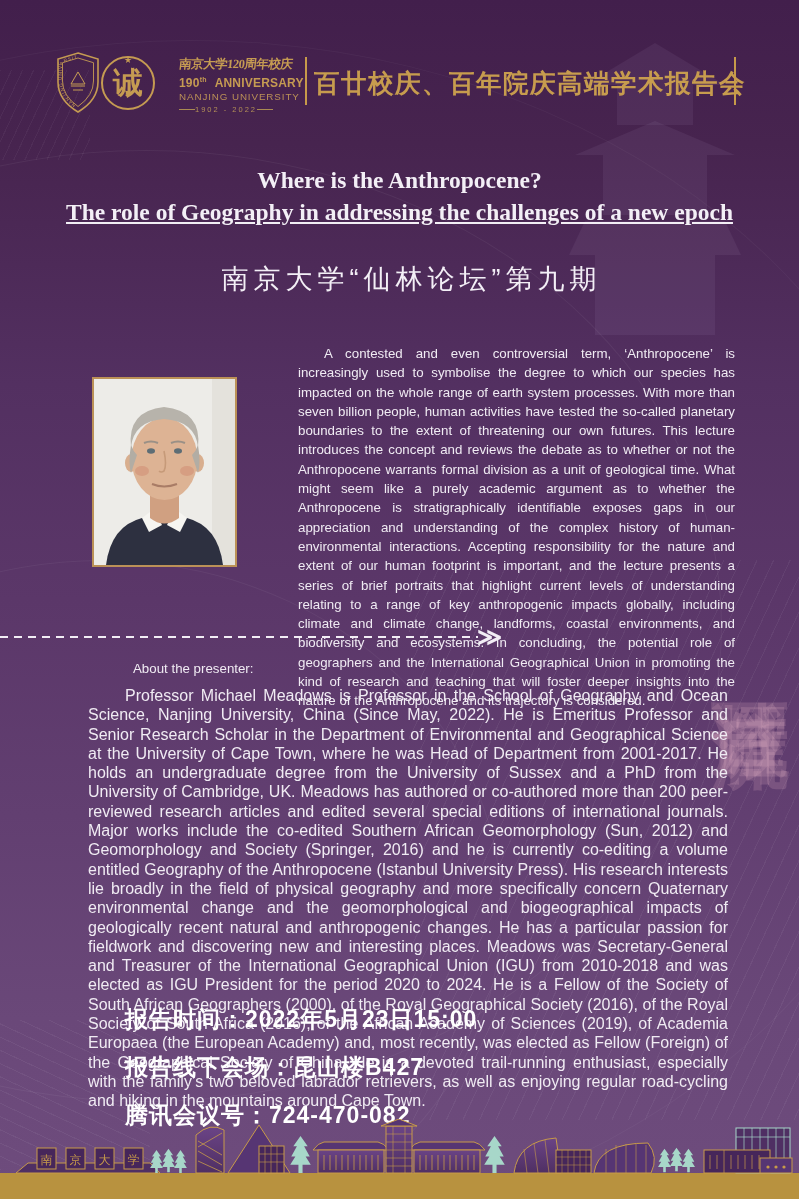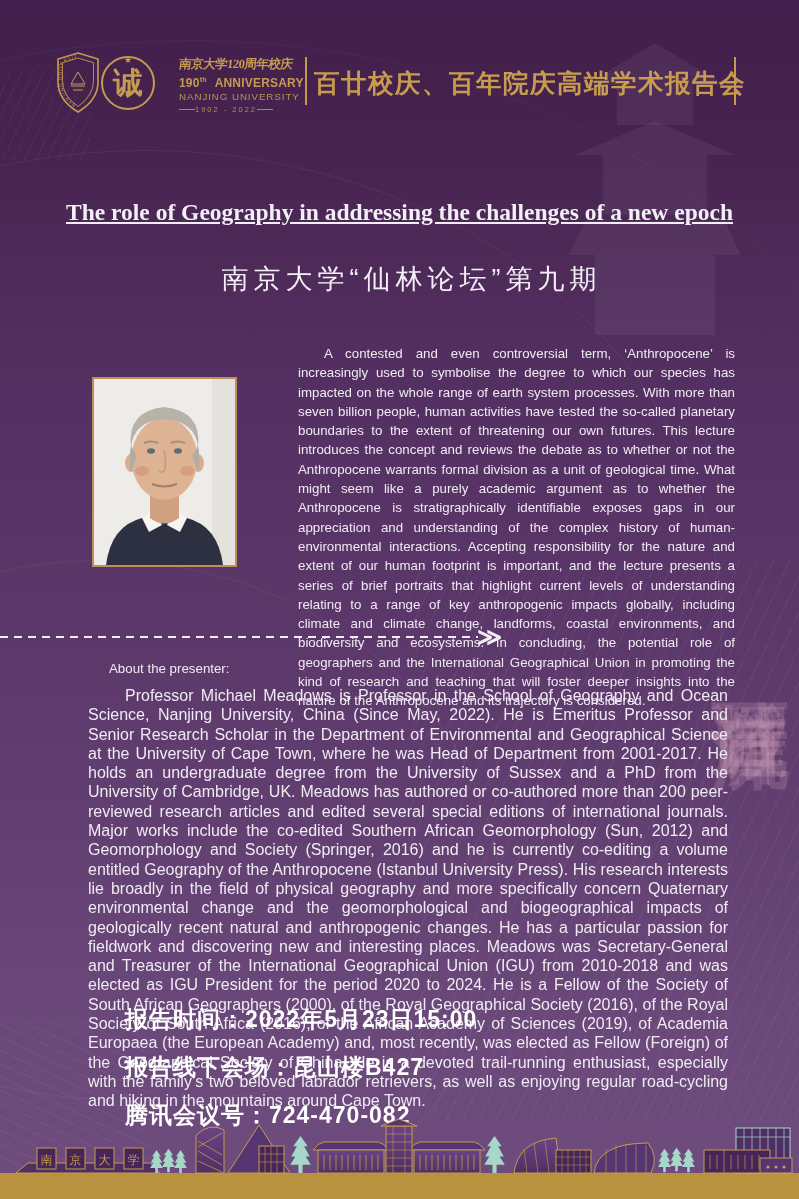--- a/index.html
+++ b/index.html
@@ -62,21 +62,21 @@
   .photo-frame { position:absolute; left:92px; top:377px; width:145px; height:190px;
     border:2px solid #bb9157; box-sizing:border-box; background:#edece8; }
   .abstract-text { position:absolute; left:290px; top:336px; width:437px; margin:8px;
     color:#f0ebf3; font-size:13.3px; line-height:19.3px; text-align:justify; text-indent:26px; }
   
   .divider { position:absolute; left:0; top:626px; width:510px; height:22px; }
   .dash-line { position:absolute; left:0; top:10px; width:478px; height:2px;
     background:repeating-linear-gradient(90deg,#f2eef5 0 8px, transparent 8px 14px); }
   .chev { position:absolute; left:477px; top:-3px; font-size:24px; font-weight:bold; color:#f2eef5; }
   
-  .bio-heading { position:absolute; left:109px; top:661px; margin:0;
+  .bio-heading { position:absolute; left:133px; top:661px; margin:0;
     color:#f0ebf3; font-size:13.3px; }
   .bio-text { position:absolute; left:88px; top:686px; width:640px; margin:0;
     color:#f0ebf3; font-size:16px; line-height:19.3px; text-align:justify; text-indent:37px; }
   
   .details { position:absolute; left:125px; top:1004px; }
   .details p { margin:0 0 17px 0; color:#ffffff; font-size:23px; font-weight:bold; letter-spacing:1px; }
   
   .skyline { position:absolute; left:0; bottom:0; }
 </style>
 </head>
@@ -129,20 +129,21 @@
       <span class="mini-dash"></span>
       <span class="yrs">1902 - 2022</span>
       <span class="mini-dash"></span>
     </div>
   </div>
 
   <div class="vbar vbar-l"></div>
   <h1 class="banner-title">百廿校庆、百年院庆高端学术报告会</h1>
   <div class="vbar vbar-r"></div>
 
+  <h2 class="title-en title-l1">Where is the Anthropocene?</h2>
   <h2 class="title-en title-l2">The role of Geography in addressing the challenges of a new epoch</h2>
   <h3 class="subtitle-cn">南京大学“仙林论坛”第九期</h3>
 
   <div class="photo-frame">
     <svg width="141" height="186" viewBox="0 0 141 186">
       <rect width="141" height="186" fill="#edece8"></rect>
       <rect x="118" width="23" height="186" fill="#e4e2dc"></rect>
       <path d="M12 186 Q17 147 48 139 L93 139 Q124 147 129 186 Z" fill="#2d3040"></path>
       <path d="M48 139 L60 130 L68 146 L55 153 Z" fill="#f6f5f1"></path>
       <path d="M93 139 L81 130 L73 146 L86 153 Z" fill="#f6f5f1"></path>

